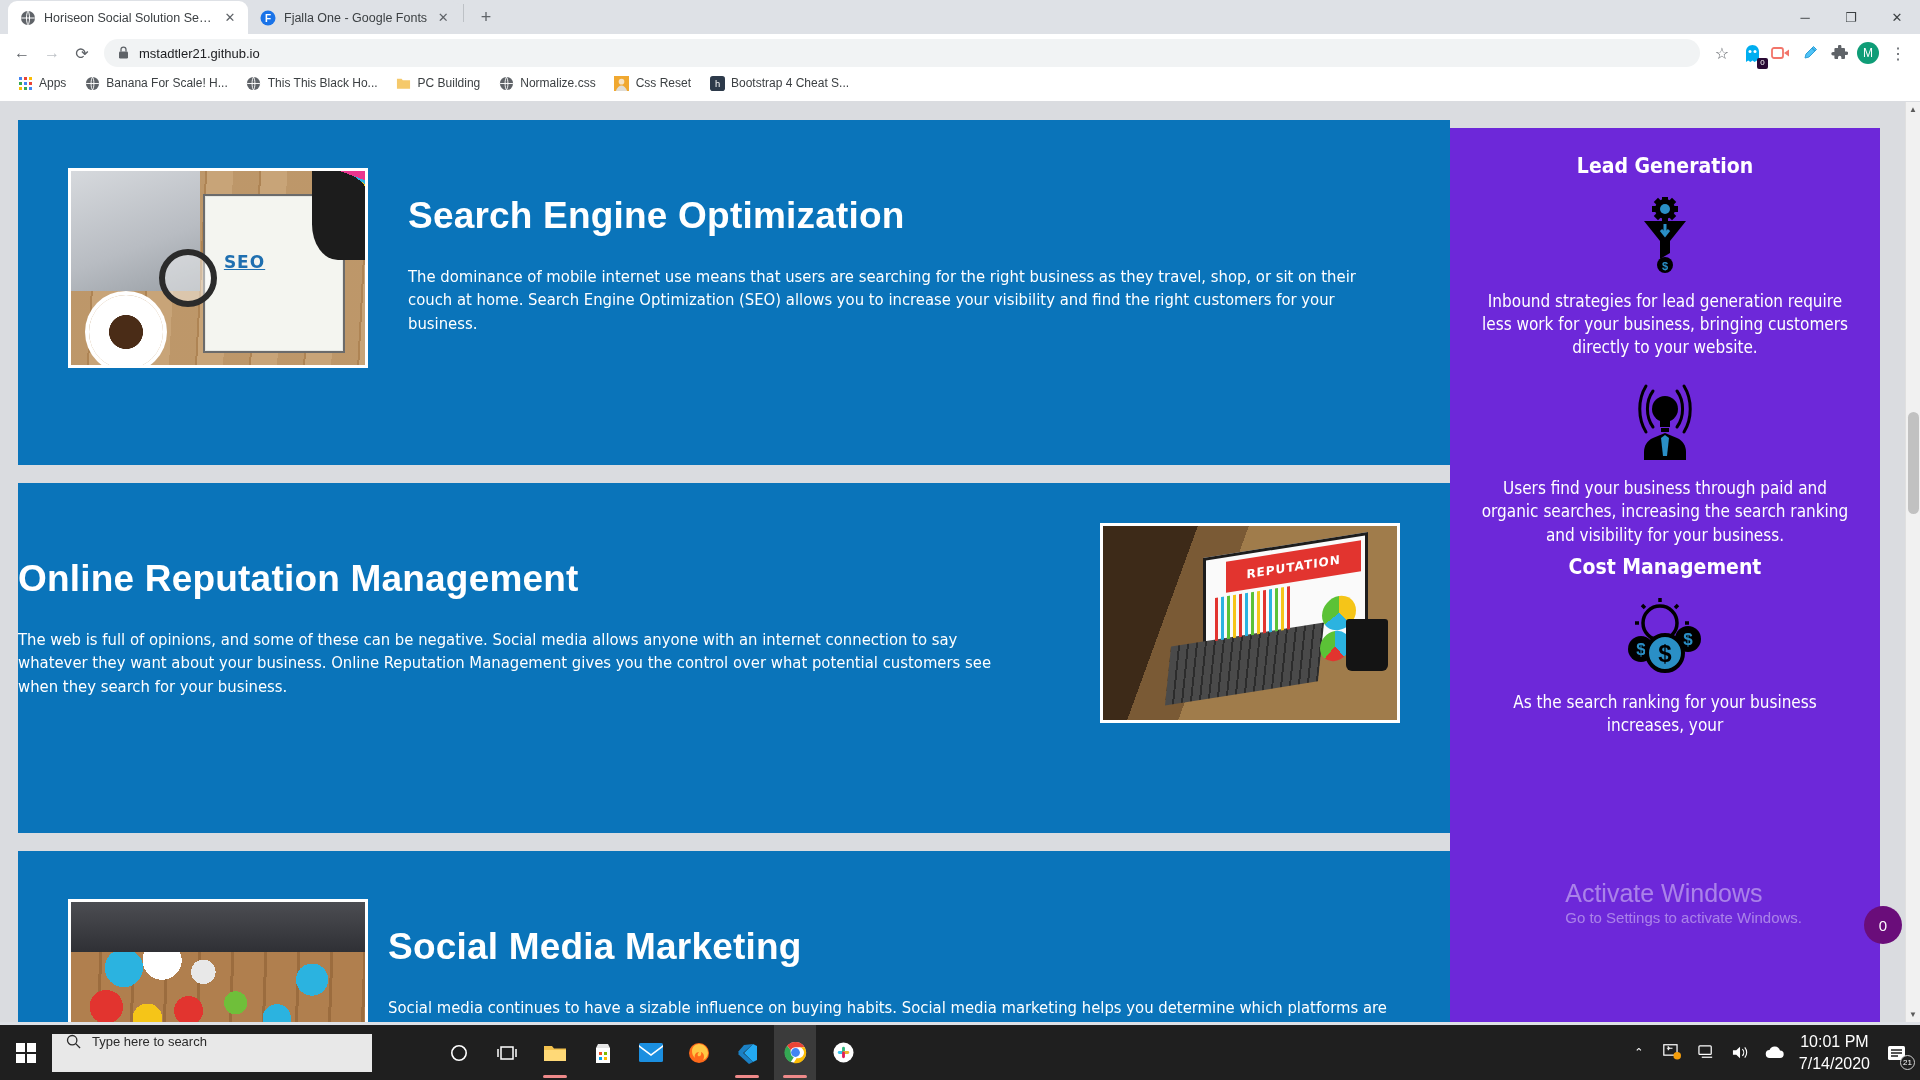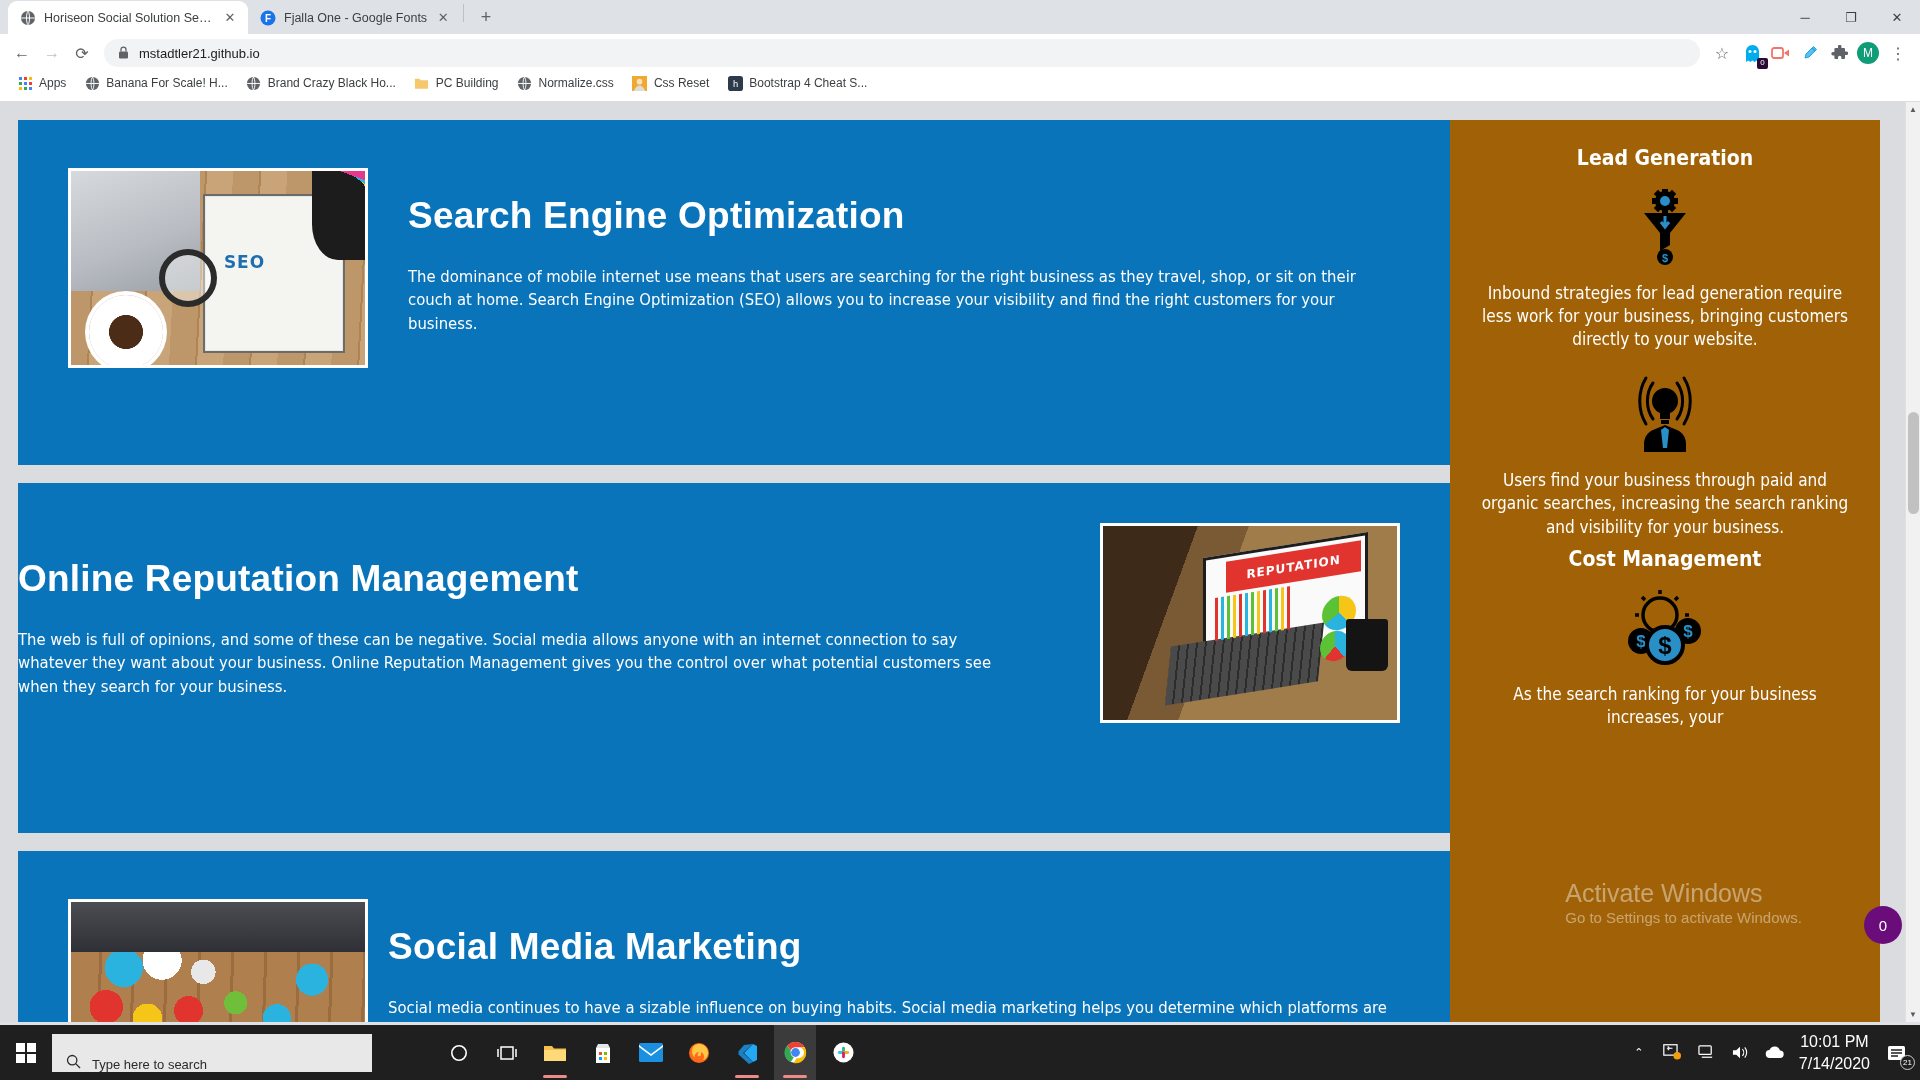--- a/index.html
+++ b/index.html
@@ -136,20 +136,21 @@
   }
   .photo-seo::after {
     content:""; position:absolute; left:45%; top:12%; width:47%; height:80%;
     background:#f4f5f0; border:2px solid #6b6b6b;
     box-shadow: inset 0 0 0 1px #e6e7e2;
   }
   .seo-word {
     position:absolute; left:52%; top:42%; z-index:3; color:#1f6fb0;
     font-weight:700; font-size:17px; letter-spacing:1px;
     font-family:"DejaVu Sans", sans-serif;
+    text-decoration:underline;
   }
   .seo-cup {
     position:absolute; left:6%; top:64%; width:74px; height:74px; border-radius:50%;
     background: radial-gradient(circle at 50% 50%, #4a2c17 0 32%, #fff 33% 100%);
     box-shadow: 0 0 0 4px #fff; z-index:3;
   }
   .seo-loupe {
     position:absolute; left:30%; top:40%; width:58px; height:58px; border-radius:50%;
     border:6px solid #2b2b2b; background:rgba(255,255,255,.45); z-index:3;
   }
@@ -224,22 +225,22 @@
       radial-gradient(circle at 5%  78%, #2bb3e0 0 6%, transparent 6%),
       radial-gradient(circle at 36% 80%, #ffffff 0 6%, transparent 6%);
   }
   .photo-smm::after {
     content:""; position:absolute; left:0; top:0; width:100%; height:26%;
     background: linear-gradient(180deg,#4c4d52,#2f3035);
   }
 
   
   .benefits {
-    width: 430px; margin: 18px 0 0 0; padding: 18px 30px 20px;
-    background: #a16207; color: #fff; text-align: center;
+    width: 430px; margin: 26px 0 0 0; padding: 18px 30px 20px;
+    background: #6d28d9; color: #fff; text-align: center;
     font-family: "DejaVu Sans Condensed", "Liberation Sans Narrow", "Liberation Sans", sans-serif;
   }
   .b-title { font-size: 21px; font-weight: 700; margin: 8px 0 2px; }
   .b-icon { height: 110px; display: flex; align-items: center; justify-content: center; }
   .b-icon svg { display: block; }
   .b-text { font-size: 17px; line-height: 1.36; margin-bottom: 8px; }
 
   
   .watermark {
     position: absolute; right: 118px; bottom: 96px; text-align: left;
@@ -275,21 +276,21 @@
   .start .winlogo {
     width: 20px; height: 20px;
     background:
       linear-gradient(#fff,#fff) 0 0/9px 9px no-repeat,
       linear-gradient(#fff,#fff) 11px 0/9px 9px no-repeat,
       linear-gradient(#fff,#fff) 0 11px/9px 9px no-repeat,
       linear-gradient(#fff,#fff) 11px 11px/9px 9px no-repeat;
   }
   .tb-search {
     width: 320px; height: 38px; background: #e8e8e8; color: #2b2b2b;
-    display: flex; align-items: flex-end; gap: 11px; padding: 0 14px; font-size: 13px;
+    display: flex; align-items: flex-start; gap: 11px; padding: 0 14px; font-size: 13px;
   }
   .tb-apps { display: flex; align-items: center; gap: 6px; margin-left: 66px; }
   .tb-app {
     width: 42px; height: 55px; display: flex; align-items: center; justify-content: center;
     position: relative;
   }
   .tb-app.active { background: #3b3b3b; }
   .tb-app .under { position: absolute; bottom: 2px; left: 9px; right: 9px; height: 3px;
     background: #ef8a8a; border-radius: 2px; }
   .tray { margin-left: auto; display: flex; align-items: center; gap: 14px; padding-right: 10px;
@@ -412,21 +413,21 @@
       </span>
       <span>Banana For Scale! H...</span>
     </div>
     <div class="bm">
       <span class="bm-ico">
         <svg width="15" height="15" viewBox="0 0 16 16">
             <circle cx="8" cy="8" r="7" fill="#5f6368"></circle>
             <path d="M1.2 8h13.6M8 1.2c2 2 2 11.6 0 13.6M8 1.2c-2 2-2 11.6 0 13.6" stroke="#fff" stroke-width="1" fill="none"></path>
           </svg>
       </span>
-      <span>Brand Crazy Black Ho...</span>
+      <span>This This Black Ho...</span>
     </div>
     <div class="bm">
       <span class="bm-ico">
         <svg width="15" height="14" viewBox="0 0 16 14">
             <path d="M1 2.5h5l1.2 1.6H15V13H1z" fill="#f5c96b"></path>
           </svg>
       </span>
       <span>PC Building</span>
     </div>
     <div class="bm">

